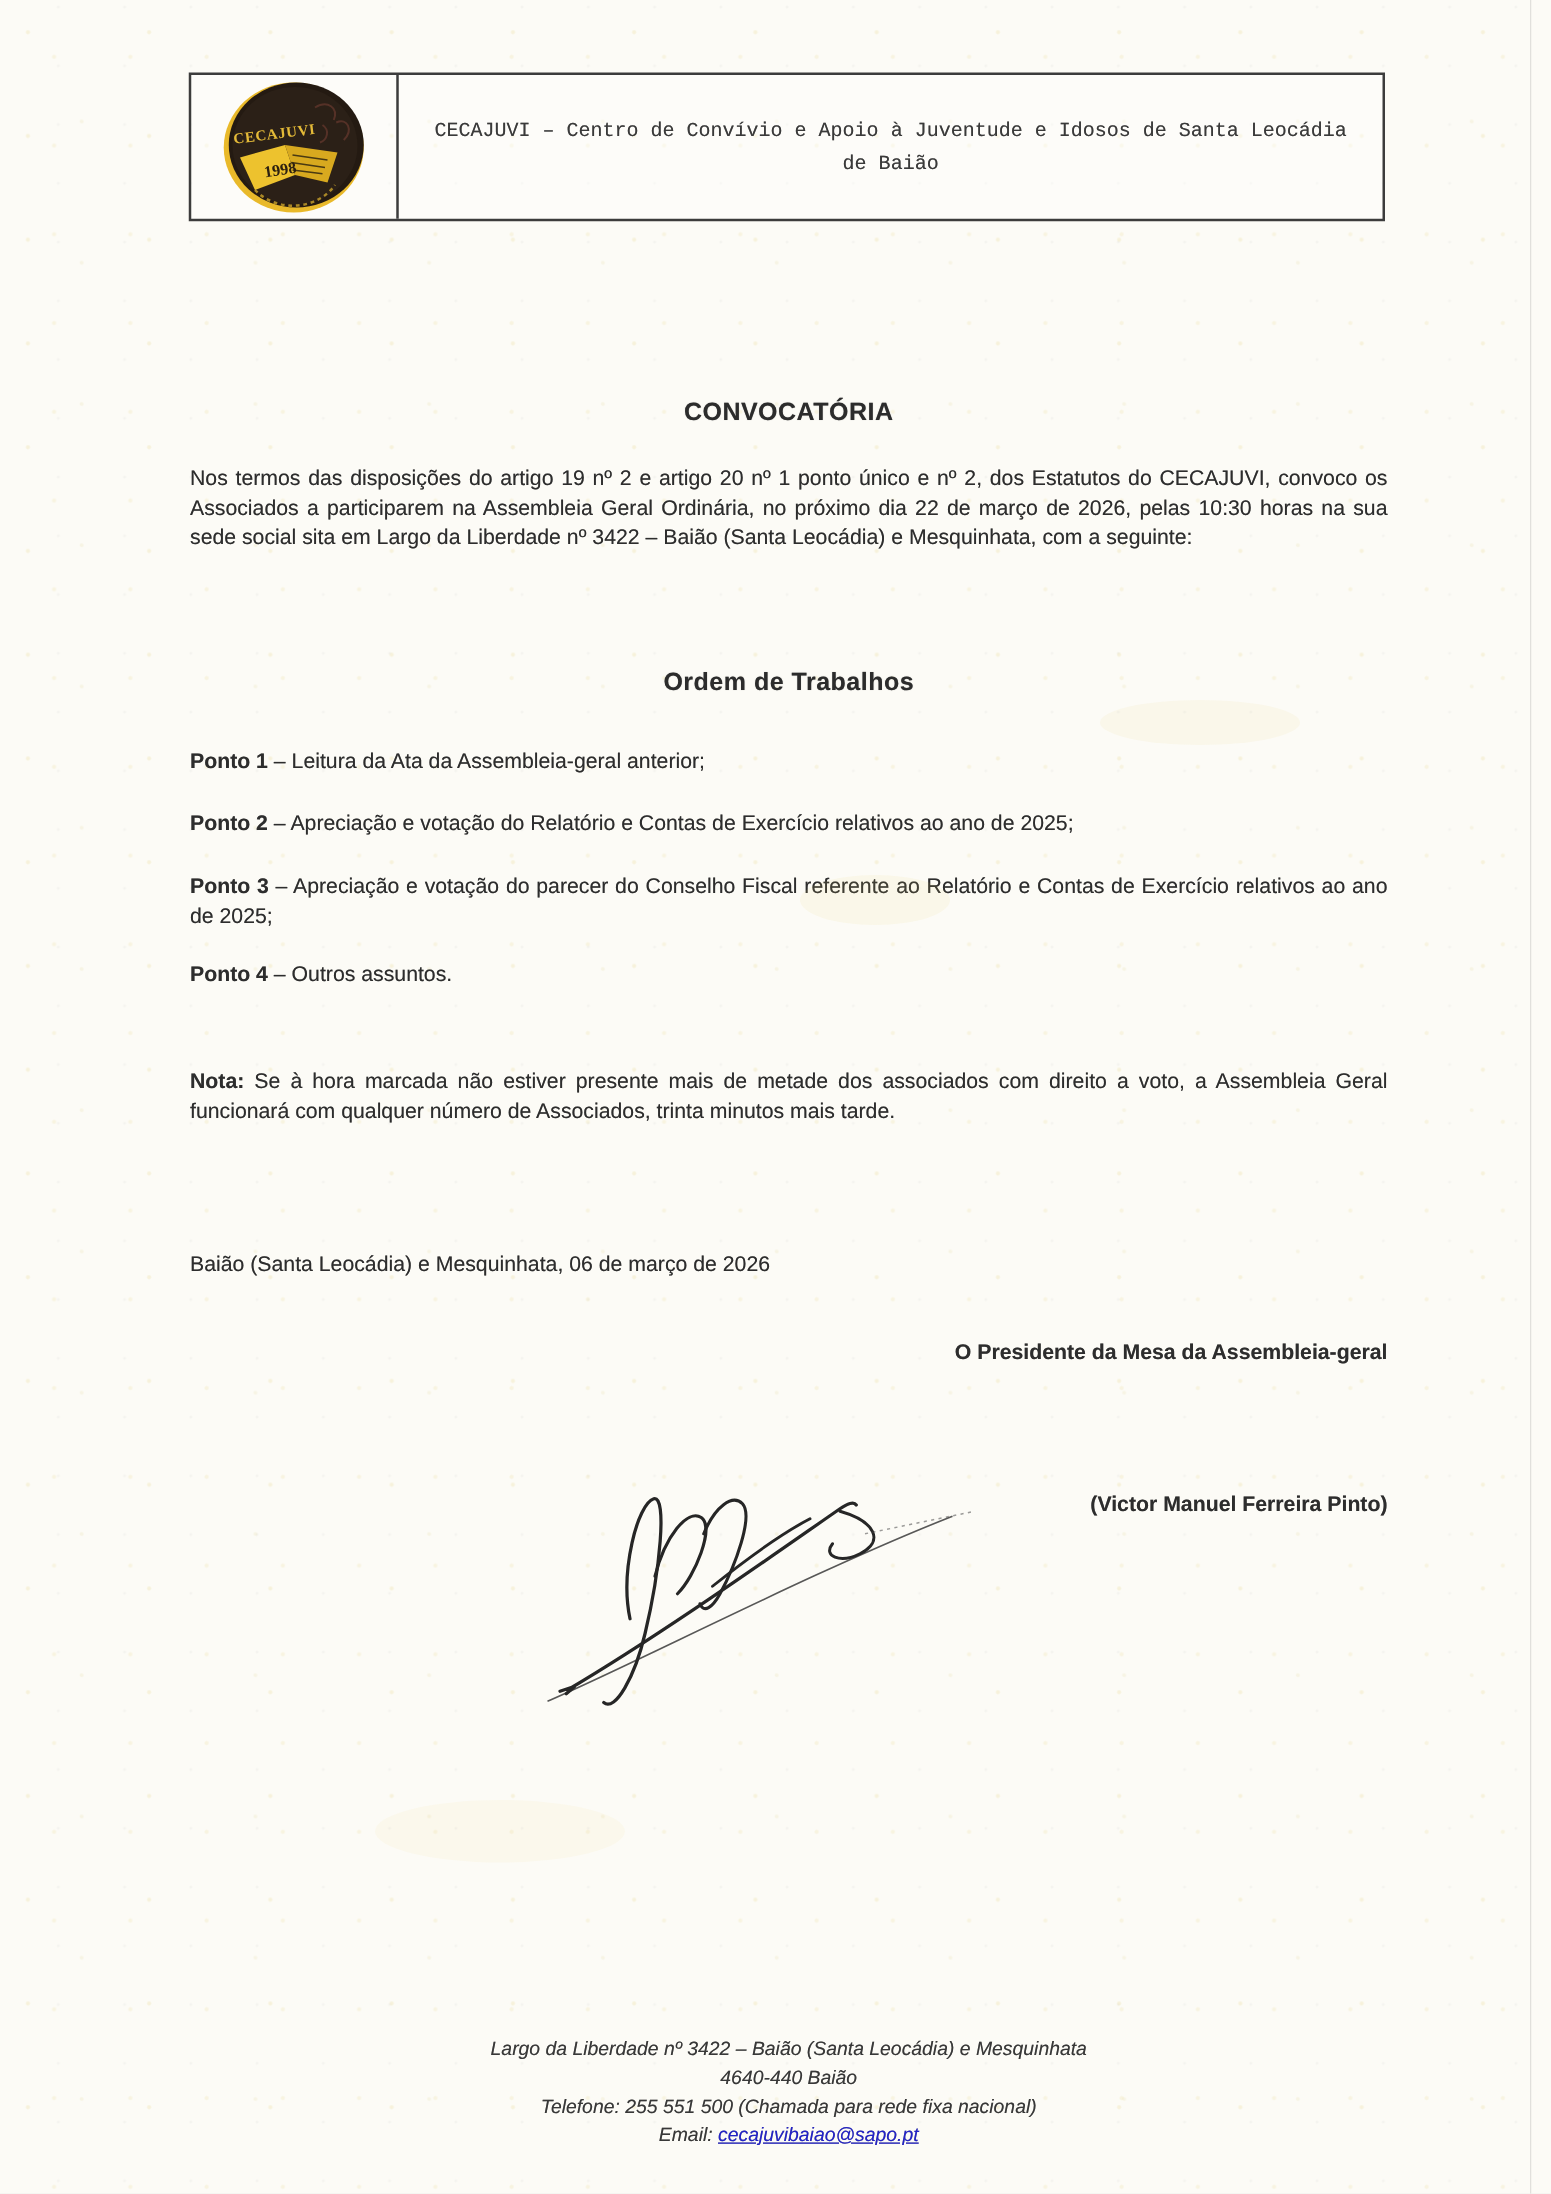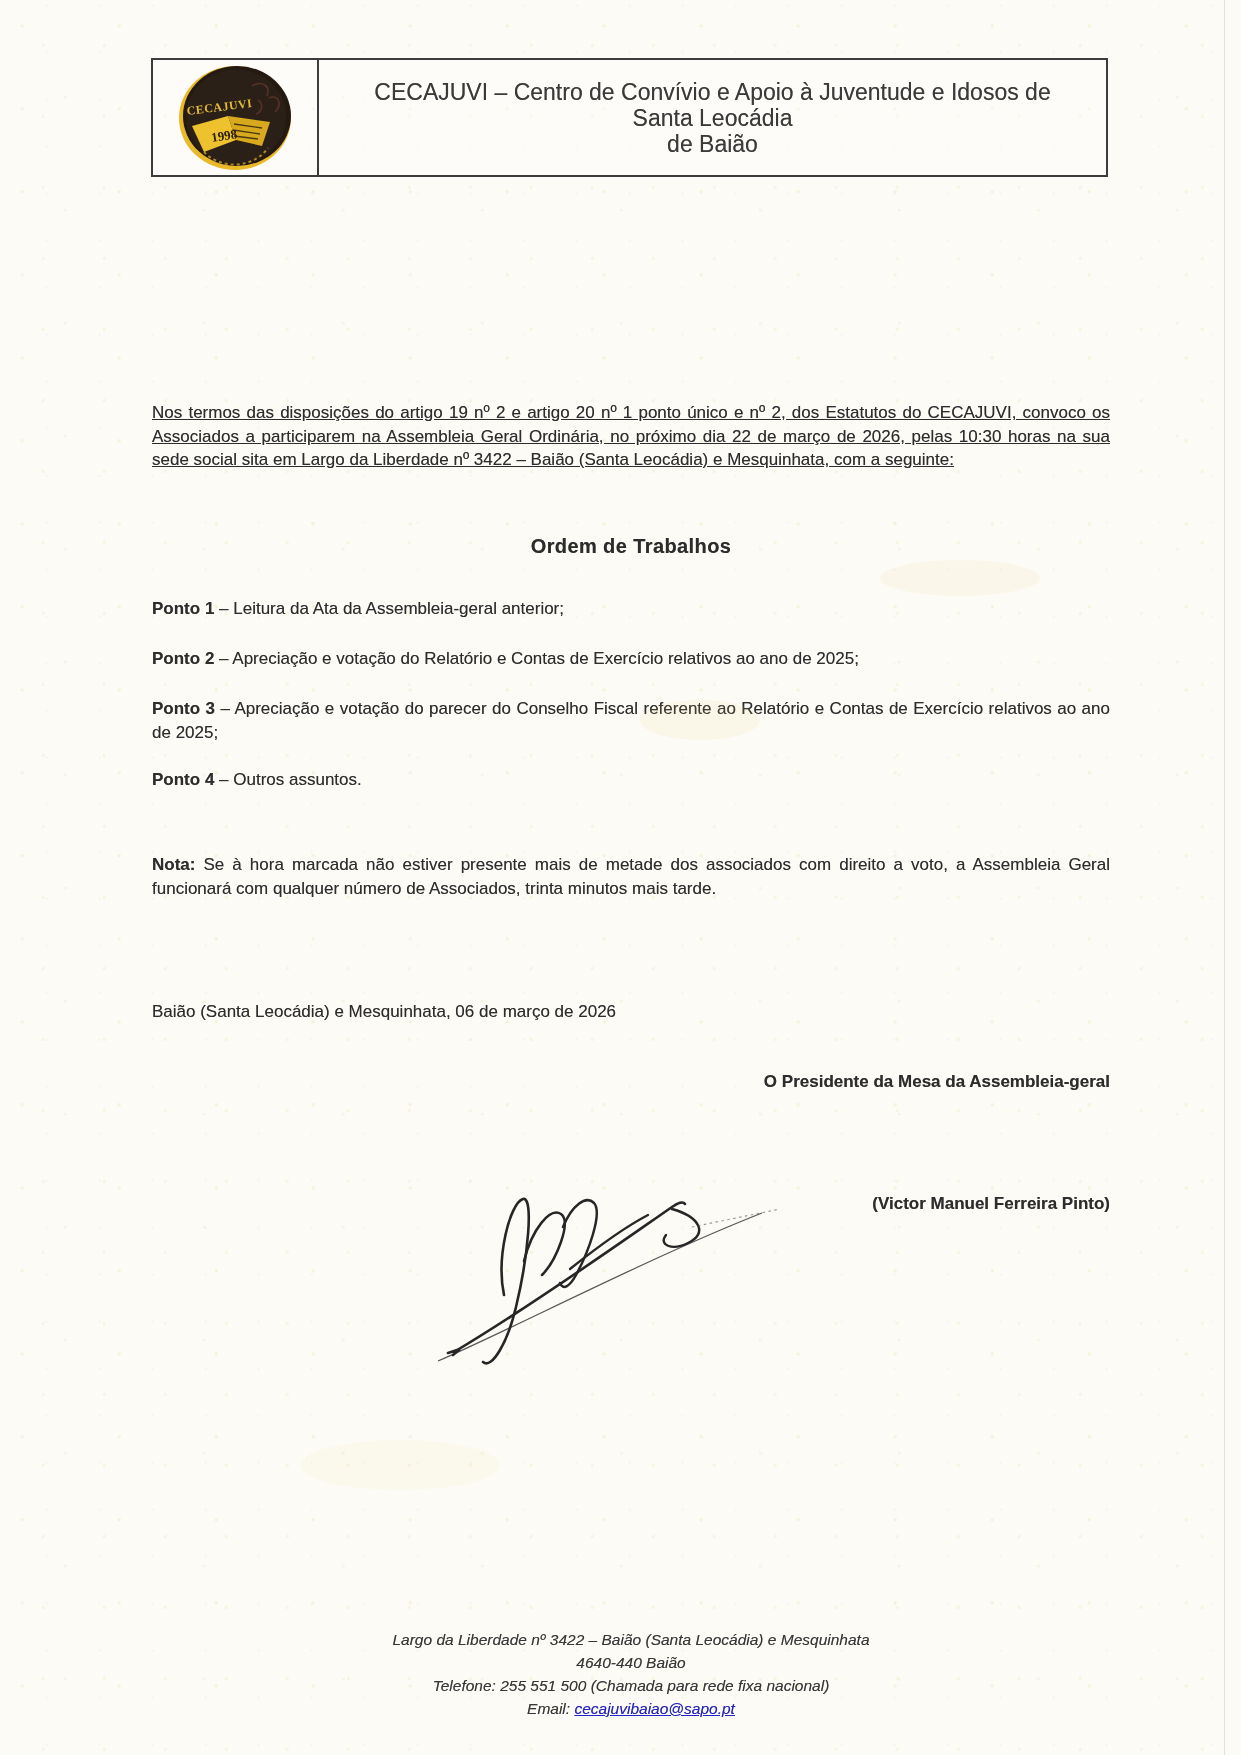--- a/index.html
+++ b/index.html
@@ -33,23 +33,24 @@
     background:rgba(255,255,255,0.35);
   }
   .logo-cell{
     width:166px;border-right:2px solid #3c3c3c;box-sizing:border-box;
     display:flex;align-items:center;justify-content:center;
   }
   .org-cell{
     flex:1;display:flex;align-items:center;justify-content:center;
   }
   .org-title{
-    text-align:center;font-size:23px;line-height:26px;color:#3a3a3a;
+    text-align:center;font-size:16px;line-height:26px;color:#3a3a3a;
     text-shadow:0 0 0.5px rgba(60,60,60,0.55);
     padding:0 24px;
+    font-family:Liberation Mono, monospace;
   }
   
   .content{position:absolute;left:152px;width:958px;}
   .h-main{font-size:20px;font-weight:bold;text-align:center;letter-spacing:0.4px;
           color:#2c2c2c;text-shadow:0 0 0.6px rgba(40,40,40,0.5);}
   .body-text{
     font-size:17px;line-height:23.5px;text-align:justify;color:#2d2d2d;
     text-shadow:0 0 0.5px rgba(45,45,45,0.5);
   }
   .ponto b{font-weight:bold;}
@@ -93,22 +94,23 @@
     </div>
     <div class="org-cell">
       <div class="org-title">
         <span>CECAJUVI – Centro de Convívio e Apoio à Juventude e Idosos de Santa Leocádia</span><br>
         <span>de Baião</span>
       </div>
     </div>
   </div>
 
 
+  <div class="content h-main" style="top:319px;">CONVOCATÓRIA</div>
 
-  <div class="content body-text" style="top:401px;text-decoration:underline;">Nos termos das disposições do artigo 19 nº 2 e artigo 20 nº 1 ponto único e nº 2, dos Estatutos do CECAJUVI, convoco os Associados a participarem na Assembleia Geral Ordinária, no próximo dia 22 de março de 2026, pelas 10:30 horas na sua sede social sita em Largo da Liberdade nº 3422 – Baião (Santa Leocádia) e Mesquinhata, com a seguinte:</div>
+  <div class="content body-text" style="top:371px;">Nos termos das disposições do artigo 19 nº 2 e artigo 20 nº 1 ponto único e nº 2, dos Estatutos do CECAJUVI, convoco os Associados a participarem na Assembleia Geral Ordinária, no próximo dia 22 de março de 2026, pelas 10:30 horas na sua sede social sita em Largo da Liberdade nº 3422 – Baião (Santa Leocádia) e Mesquinhata, com a seguinte:</div>
 
   <div class="content h-main" style="top:535px;">Ordem de Trabalhos</div>
 
   <div class="content body-text ponto" style="top:597px;text-align:left;">
     <b>Ponto 1</b>
     <span>– Leitura da Ata da Assembleia-geral anterior;</span>
   </div>
 
   <div class="content body-text ponto" style="top:647px;text-align:left;">
     <b>Ponto 2</b>

